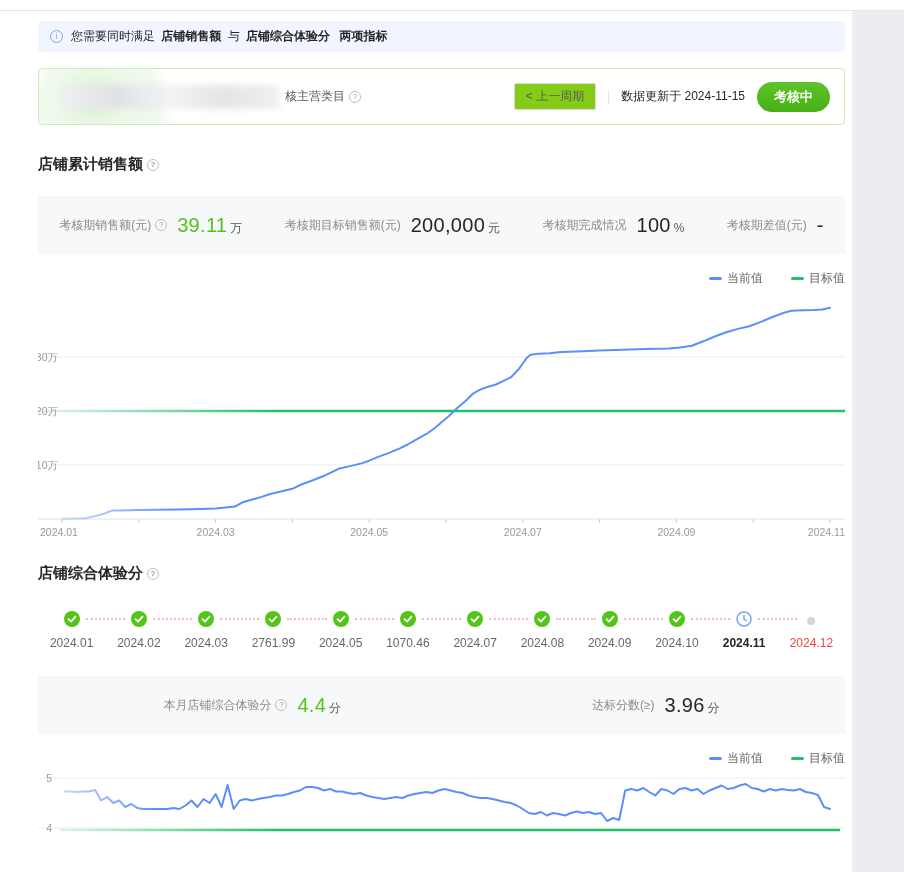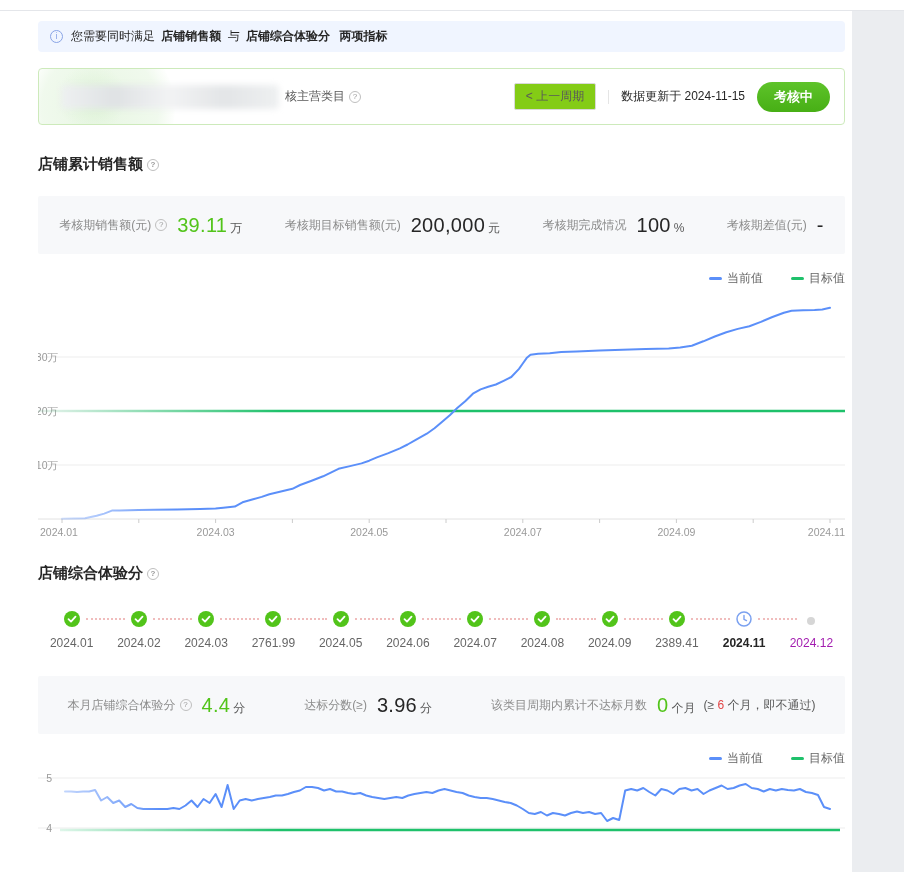--- a/index.html
+++ b/index.html
@@ -68,21 +68,21 @@
   .chart2 { margin-top:3px; }
 
   
   .timeline { margin-top:28px; width:807px; display:flex; }
   .tl-item { flex:1; position:relative; display:flex; flex-direction:column; align-items:center; }
   .tl-item:not(:last-child)::after { content:""; position:absolute; top:7px; left:calc(50% + 14px);
     width:calc(100% - 28px); border-top:2px dotted #f0bcbc; }
   .tl-icon { width:16px; height:16px; display:flex; align-items:center; justify-content:center; }
   .tl-label { margin-top:9px; font-size:12px; color:#666; }
   .tl-item.current .tl-label { color:#262626; font-weight:bold; }
-  .tl-item.future .tl-label { color:#a21caf; }
+  .tl-item.future .tl-label { color:#ef4444; }
   .dot-future { width:8px; height:8px; border-radius:50%; background:#d6d6d6; margin-top:4px; }
 </style>
 </head>
 <body>
 
 <div class="top-strip"></div>
 <div class="page-wrap">
   <div class="content">
     
 
@@ -244,21 +244,21 @@
           </div>
           <div class="tl-label">2024.05</div>
         </div>
         <div class="tl-item pass">
           <div class="tl-icon">
             <svg width="16" height="16" viewBox="0 0 16 16">
               <circle cx="8" cy="8" r="8" fill="#52c41a"></circle>
               <polyline points="4.5,8.2 7,10.6 11.5,5.6" fill="none" stroke="#fff" stroke-width="1.8" stroke-linecap="round" stroke-linejoin="round"></polyline>
             </svg>
           </div>
-          <div class="tl-label">2024.06</div>
+          <div class="tl-label">1070.46</div>
         </div>
         <div class="tl-item pass">
           <div class="tl-icon">
             <svg width="16" height="16" viewBox="0 0 16 16">
               <circle cx="8" cy="8" r="8" fill="#52c41a"></circle>
               <polyline points="4.5,8.2 7,10.6 11.5,5.6" fill="none" stroke="#fff" stroke-width="1.8" stroke-linecap="round" stroke-linejoin="round"></polyline>
             </svg>
           </div>
           <div class="tl-label">2024.07</div>
         </div>
@@ -280,21 +280,21 @@
           </div>
           <div class="tl-label">2024.09</div>
         </div>
         <div class="tl-item pass">
           <div class="tl-icon">
             <svg width="16" height="16" viewBox="0 0 16 16">
               <circle cx="8" cy="8" r="8" fill="#52c41a"></circle>
               <polyline points="4.5,8.2 7,10.6 11.5,5.6" fill="none" stroke="#fff" stroke-width="1.8" stroke-linecap="round" stroke-linejoin="round"></polyline>
             </svg>
           </div>
-          <div class="tl-label">2389.41</div>
+          <div class="tl-label">2024.10</div>
         </div>
         <div class="tl-item current">
           <div class="tl-icon">
             <svg width="16" height="16" viewBox="0 0 16 16">
               <circle cx="8" cy="8" r="7" fill="#fff" stroke="#7ba1f0" stroke-width="1.5"></circle>
               <polyline points="8,4.5 8,8.3 10.5,9.6" fill="none" stroke="#7ba1f0" stroke-width="1.4" stroke-linecap="round"></polyline>
             </svg>
           </div>
           <div class="tl-label">2024.11</div>
         </div>
@@ -309,26 +309,20 @@
     <div class="stats-bar" style="margin-top:26px">
         <div class="stat">
           <span class="stat-label">本月店铺综合体验分<span class="q-icon">?</span></span>
           <span class="stat-value" style="color: rgb(82, 196, 26);">4.4</span>
           <span class="stat-unit">分</span>
         </div>
         <div class="stat">
           <span class="stat-label">达标分数(≥)</span>
           <span class="stat-value">3.96</span>
           <span class="stat-unit">分</span>
-        </div>
-        <div class="stat">
-          <span class="stat-label">该类目周期内累计不达标月数</span>
-          <span class="stat-value" style="color: rgb(82, 196, 26);">0</span>
-          <span class="stat-unit">个月</span>
-          <span class="stat-extra">(≥ <em>6</em> 个月，即不通过)</span>
         </div>
       </div>
 
     <div class="legend-row">
         <span class="legend-item">
           <span class="legend-dash" style="background: rgb(91, 143, 249);"></span>
           <span class="legend-label">当前值</span>
         </span>
         <span class="legend-item">
           <span class="legend-dash" style="background: rgb(31, 193, 107);"></span>

